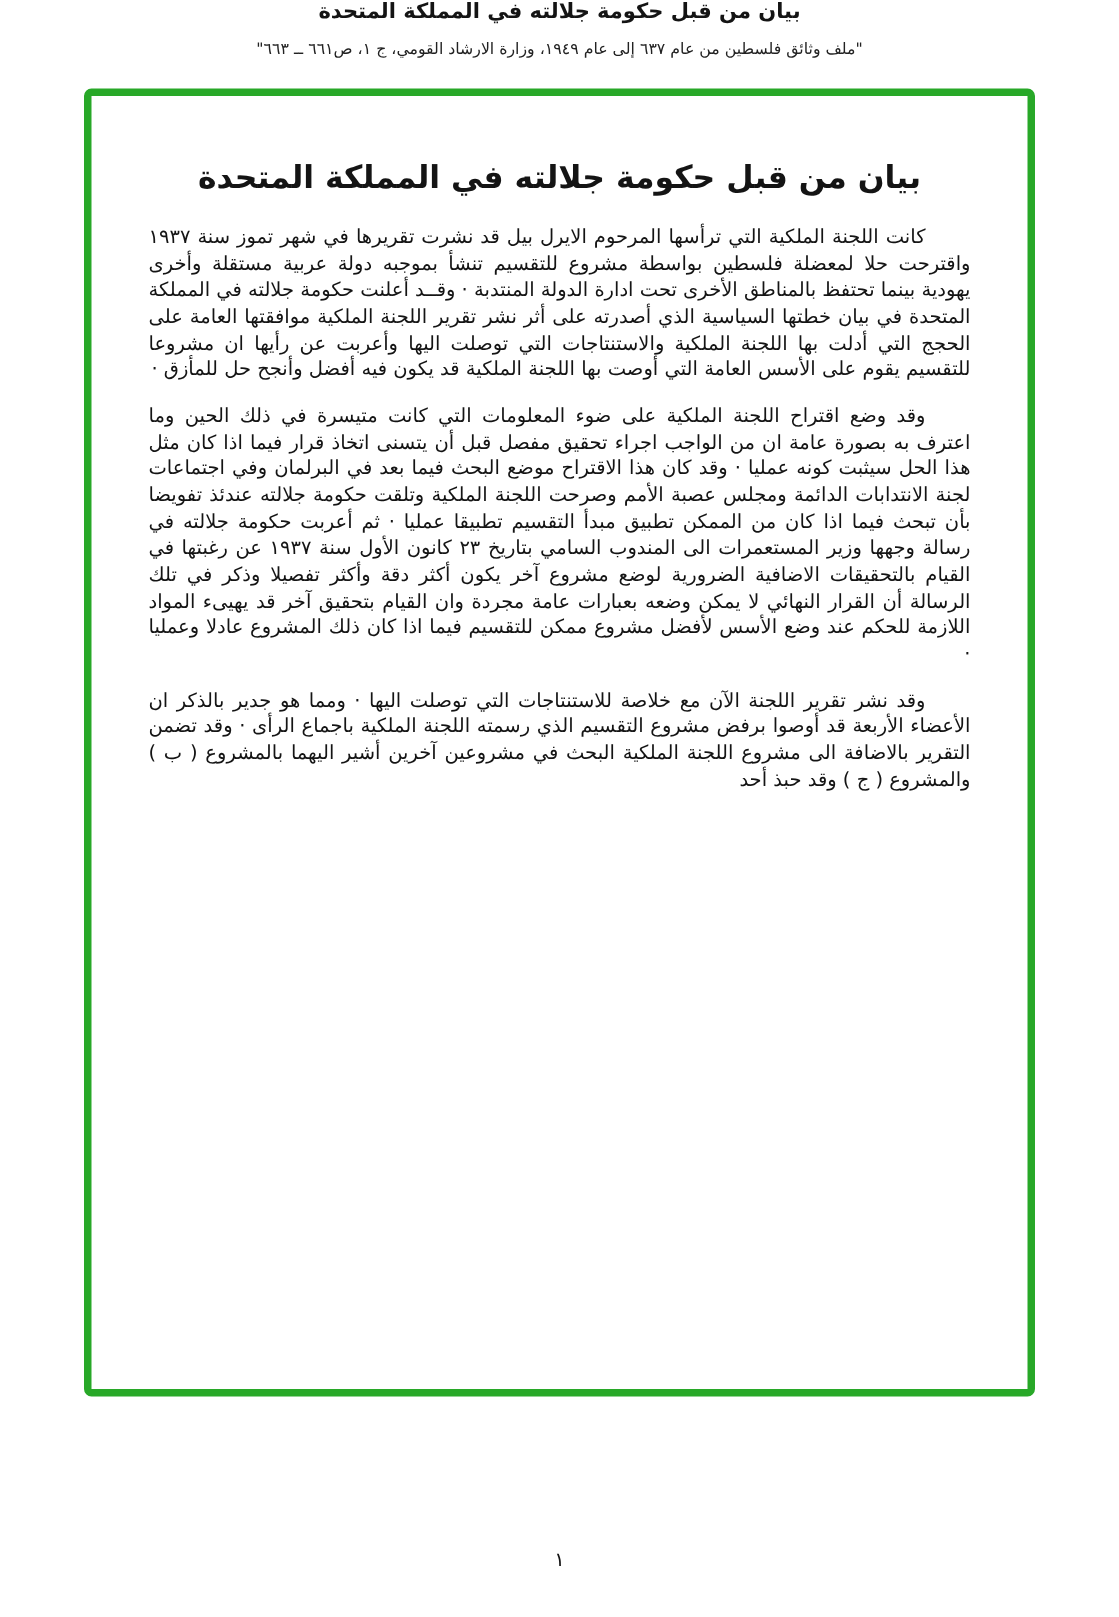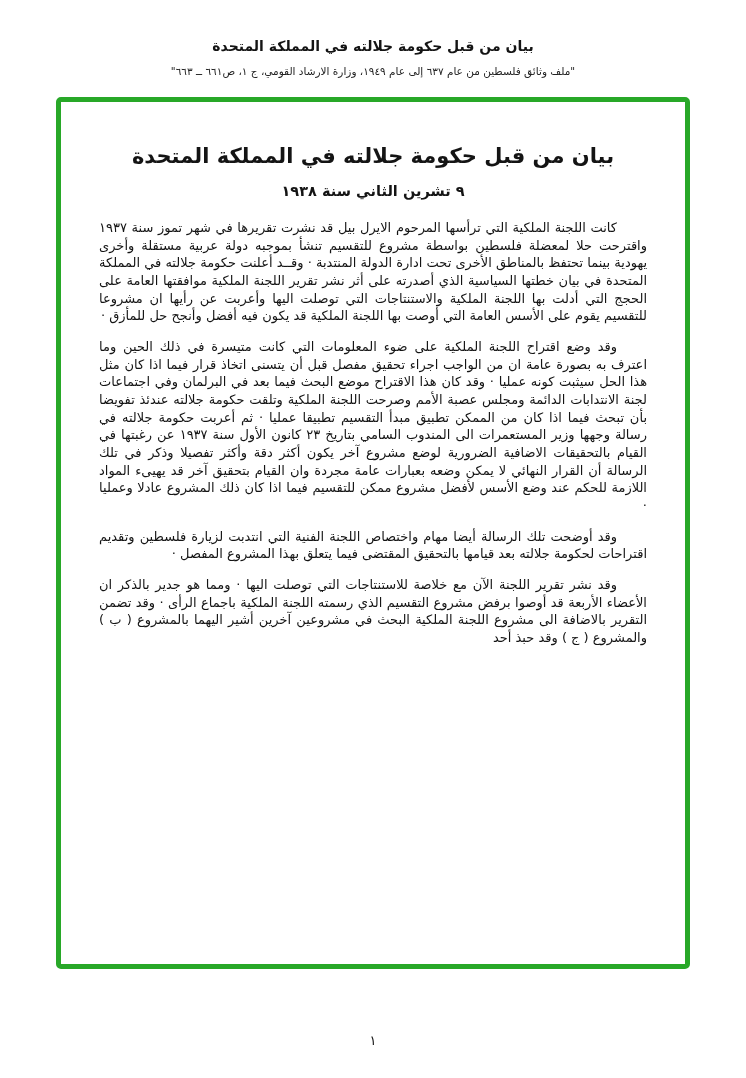--- a/index.html
+++ b/index.html
@@ -8,21 +8,20 @@
     width: 746px;
     height: 1078px;
     font-family: "DejaVu Sans", sans-serif;
     color: #141414;
     overflow: hidden;
   }
   .page {
     position: relative;
     width: 746px;
     height: 1078px;
-    padding-top: 38px;
     background: #ffffff;
   }
   .header-title {
     text-align: center;
     font-weight: bold;
     font-size: 14px;
     letter-spacing: 0;
   }
   .source-line {
     text-align: center;
@@ -78,26 +77,24 @@
 <div class="page">
 
   <div class="header-title">بيان من قبل حكومة جلالته في المملكة المتحدة</div>
 
   <div class="source-line">"ملف وثائق فلسطين من عام ٦٣٧ إلى عام ١٩٤٩، وزارة الارشاد القومي، ج ١، ص٦٦١ ــ ٦٦٣"</div>
 
   <div class="doc-frame">
 
     <div class="doc-title">بيان من قبل حكومة جلالته في المملكة المتحدة</div>
 
-    <div class="doc-date">٩ تشرين الثاني سنة ١٩٣٨</div>
 
     <div class="doc-body">
       <p>كانت اللجنة الملكية التي ترأسها المرحوم الايرل بيل قد نشرت تقريرها في شهر تموز سنة ١٩٣٧ واقترحت حلا لمعضلة فلسطين بواسطة مشروع للتقسيم تنشأ بموجبه دولة عربية مستقلة وأخرى يهودية بينما تحتفظ بالمناطق الأخرى تحت ادارة الدولة المنتدبة · وقــد أعلنت حكومة جلالته في المملكة المتحدة في بيان خطتها السياسية الذي أصدرته على أثر نشر تقرير اللجنة الملكية موافقتها العامة على الحجج التي أدلت بها اللجنة الملكية والاستنتاجات التي توصلت اليها وأعربت عن رأيها ان مشروعا للتقسيم يقوم على الأسس العامة التي أوصت بها اللجنة الملكية قد يكون فيه أفضل وأنجح حل للمأزق ·</p>
       <p>وقد وضع اقتراح اللجنة الملكية على ضوء المعلومات التي كانت متيسرة في ذلك الحين وما اعترف به بصورة عامة ان من الواجب اجراء تحقيق مفصل قبل أن يتسنى اتخاذ قرار فيما اذا كان مثل هذا الحل سيثبت كونه عمليا · وقد كان هذا الاقتراح موضع البحث فيما بعد في البرلمان وفي اجتماعات لجنة الانتدابات الدائمة ومجلس عصبة الأمم وصرحت اللجنة الملكية وتلقت حكومة جلالته عندئذ تفويضا بأن تبحث فيما اذا كان من الممكن تطبيق مبدأ التقسيم تطبيقا عمليا · ثم أعربت حكومة جلالته في رسالة وجهها وزير المستعمرات الى المندوب السامي بتاريخ ٢٣ كانون الأول سنة ١٩٣٧ عن رغبتها في القيام بالتحقيقات الاضافية الضرورية لوضع مشروع آخر يكون أكثر دقة وأكثر تفصيلا وذكر في تلك الرسالة أن القرار النهائي لا يمكن وضعه بعبارات عامة مجردة وان القيام بتحقيق آخر قد يهيىء المواد اللازمة للحكم عند وضع الأسس لأفضل مشروع ممكن للتقسيم فيما اذا كان ذلك المشروع عادلا وعمليا ·</p>
-      <p>وقد أوضحت تلك الرسالة أيضا مهام واختصاص اللجنة الفنية التي انتدبت لزيارة فلسطين وتقديم اقتراحات لحكومة جلالته بعد قيامها بالتحقيق المقتضى فيما يتعلق بهذا المشروع المفصل ·</p>
       <p>وقد نشر تقرير اللجنة الآن مع خلاصة للاستنتاجات التي توصلت اليها · ومما هو جدير بالذكر ان الأعضاء الأربعة قد أوصوا برفض مشروع التقسيم الذي رسمته اللجنة الملكية باجماع الرأى · وقد تضمن التقرير بالاضافة الى مشروع اللجنة الملكية البحث في مشروعين آخرين أشير اليهما بالمشروع ( ب ) والمشروع ( ج ) وقد حبذ أحد</p>
     </div>
 
   </div>
 
   <div class="page-number">١</div>
 
 </div>
 
 </body></html>

